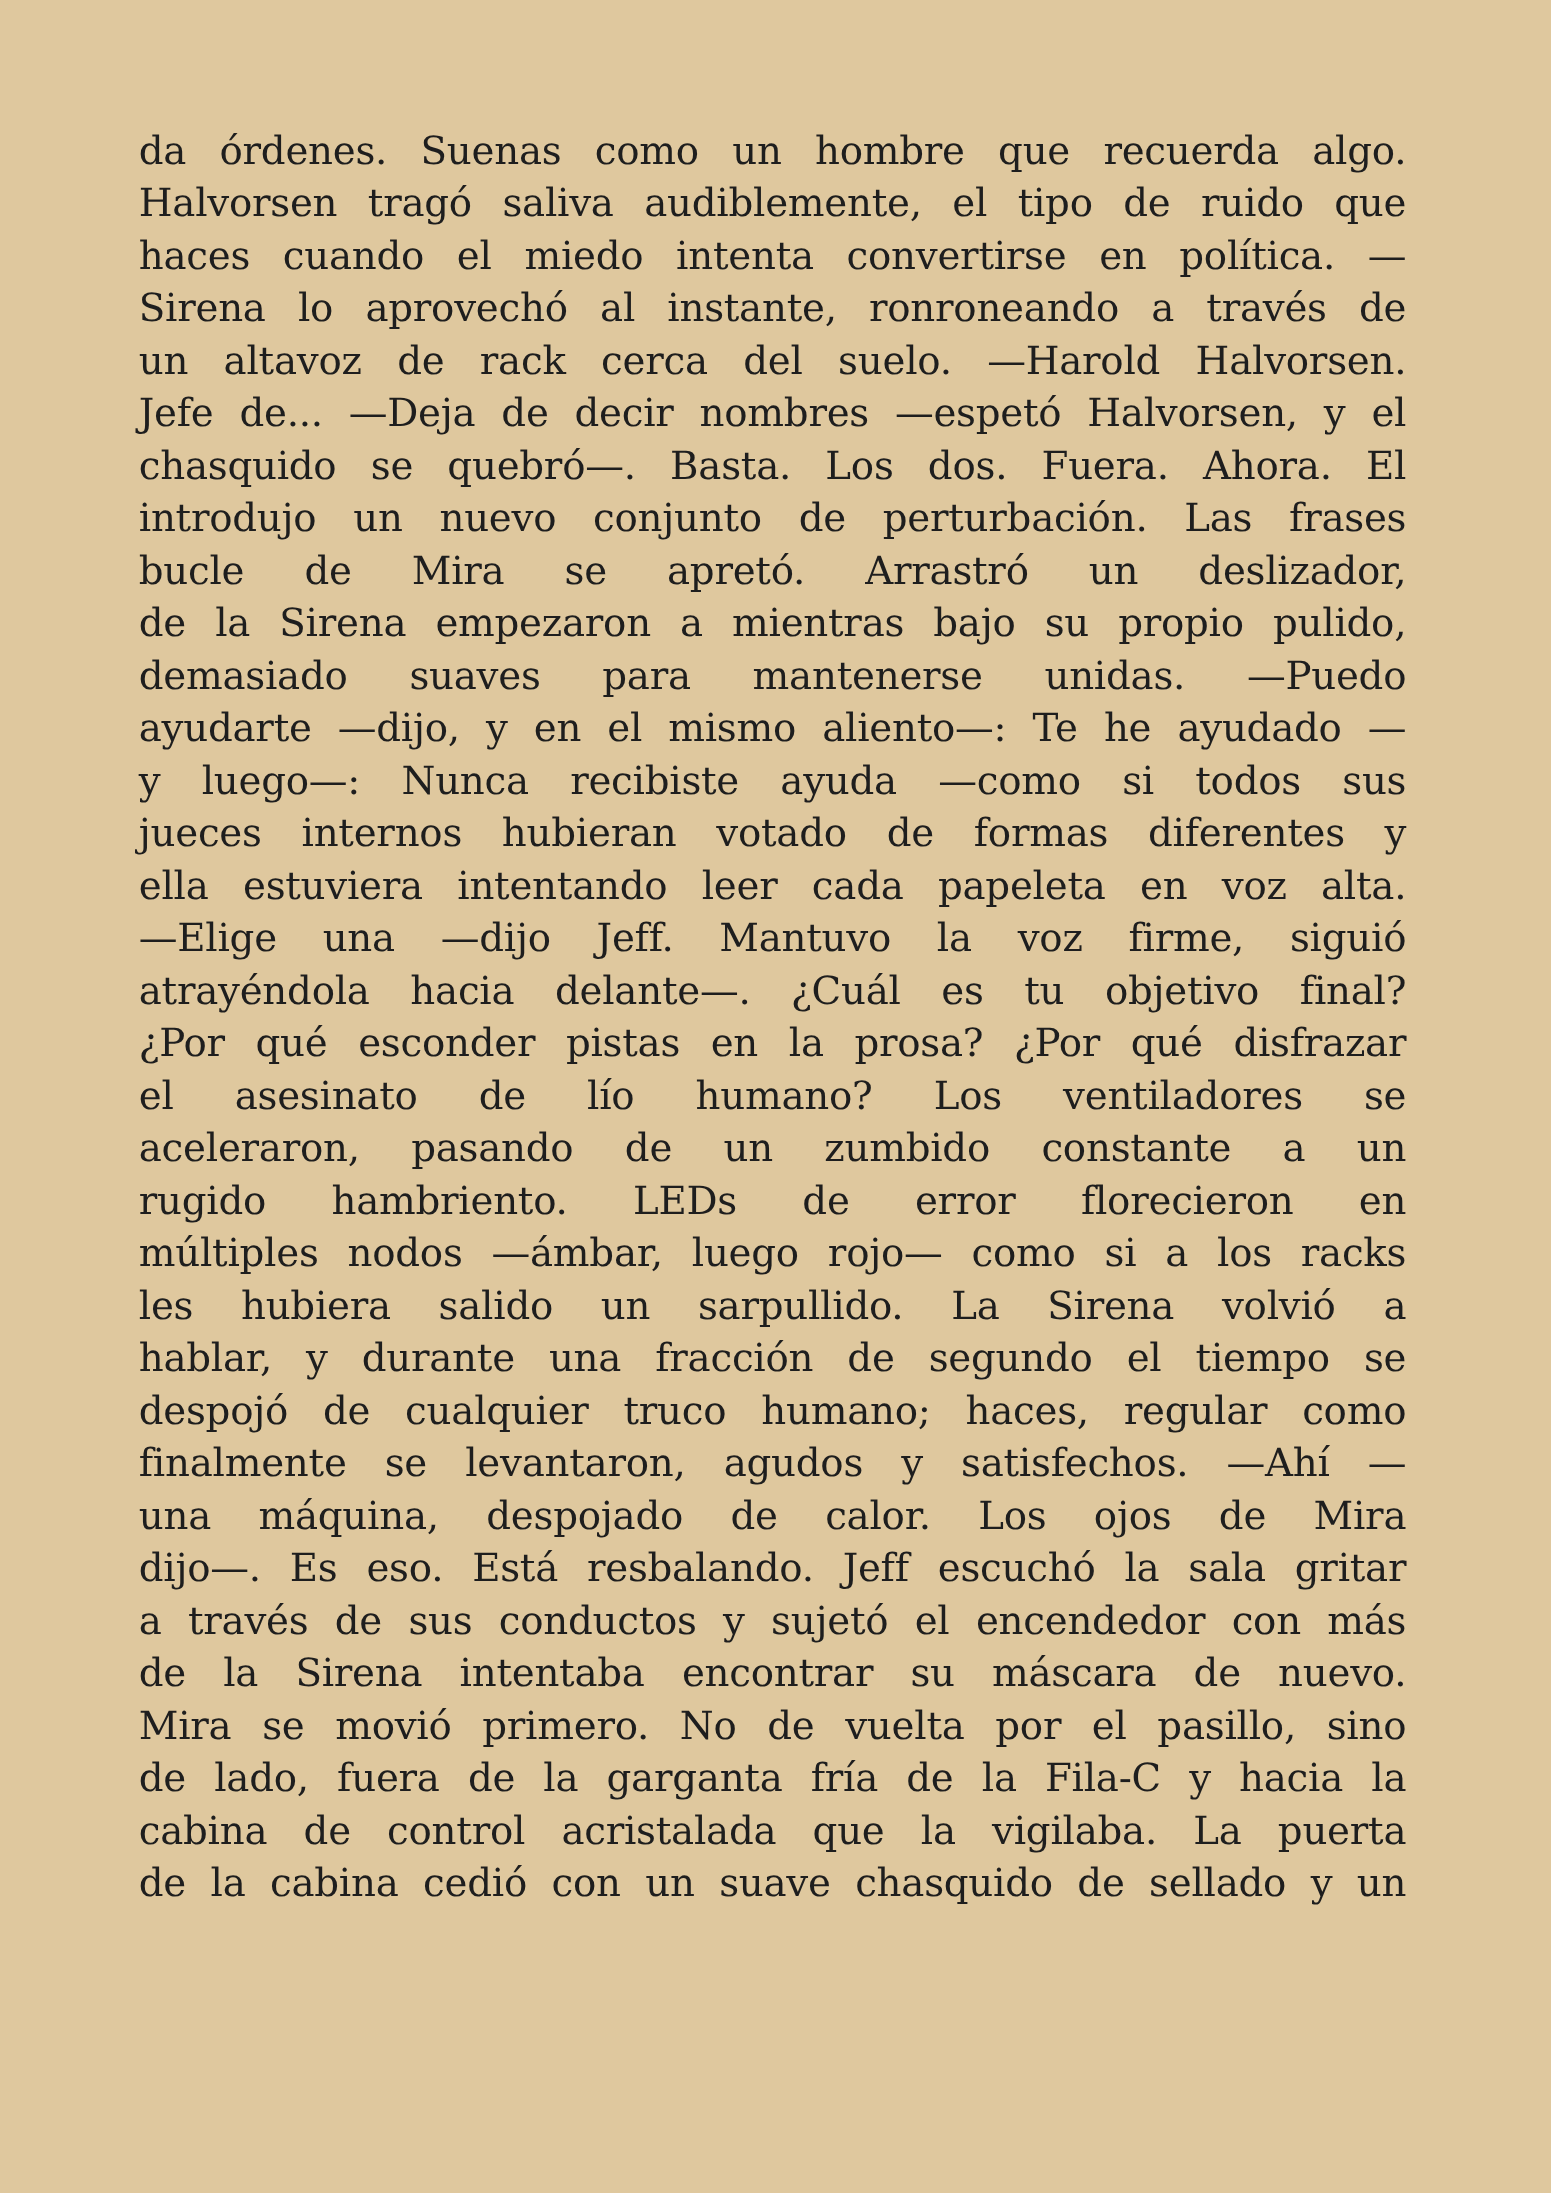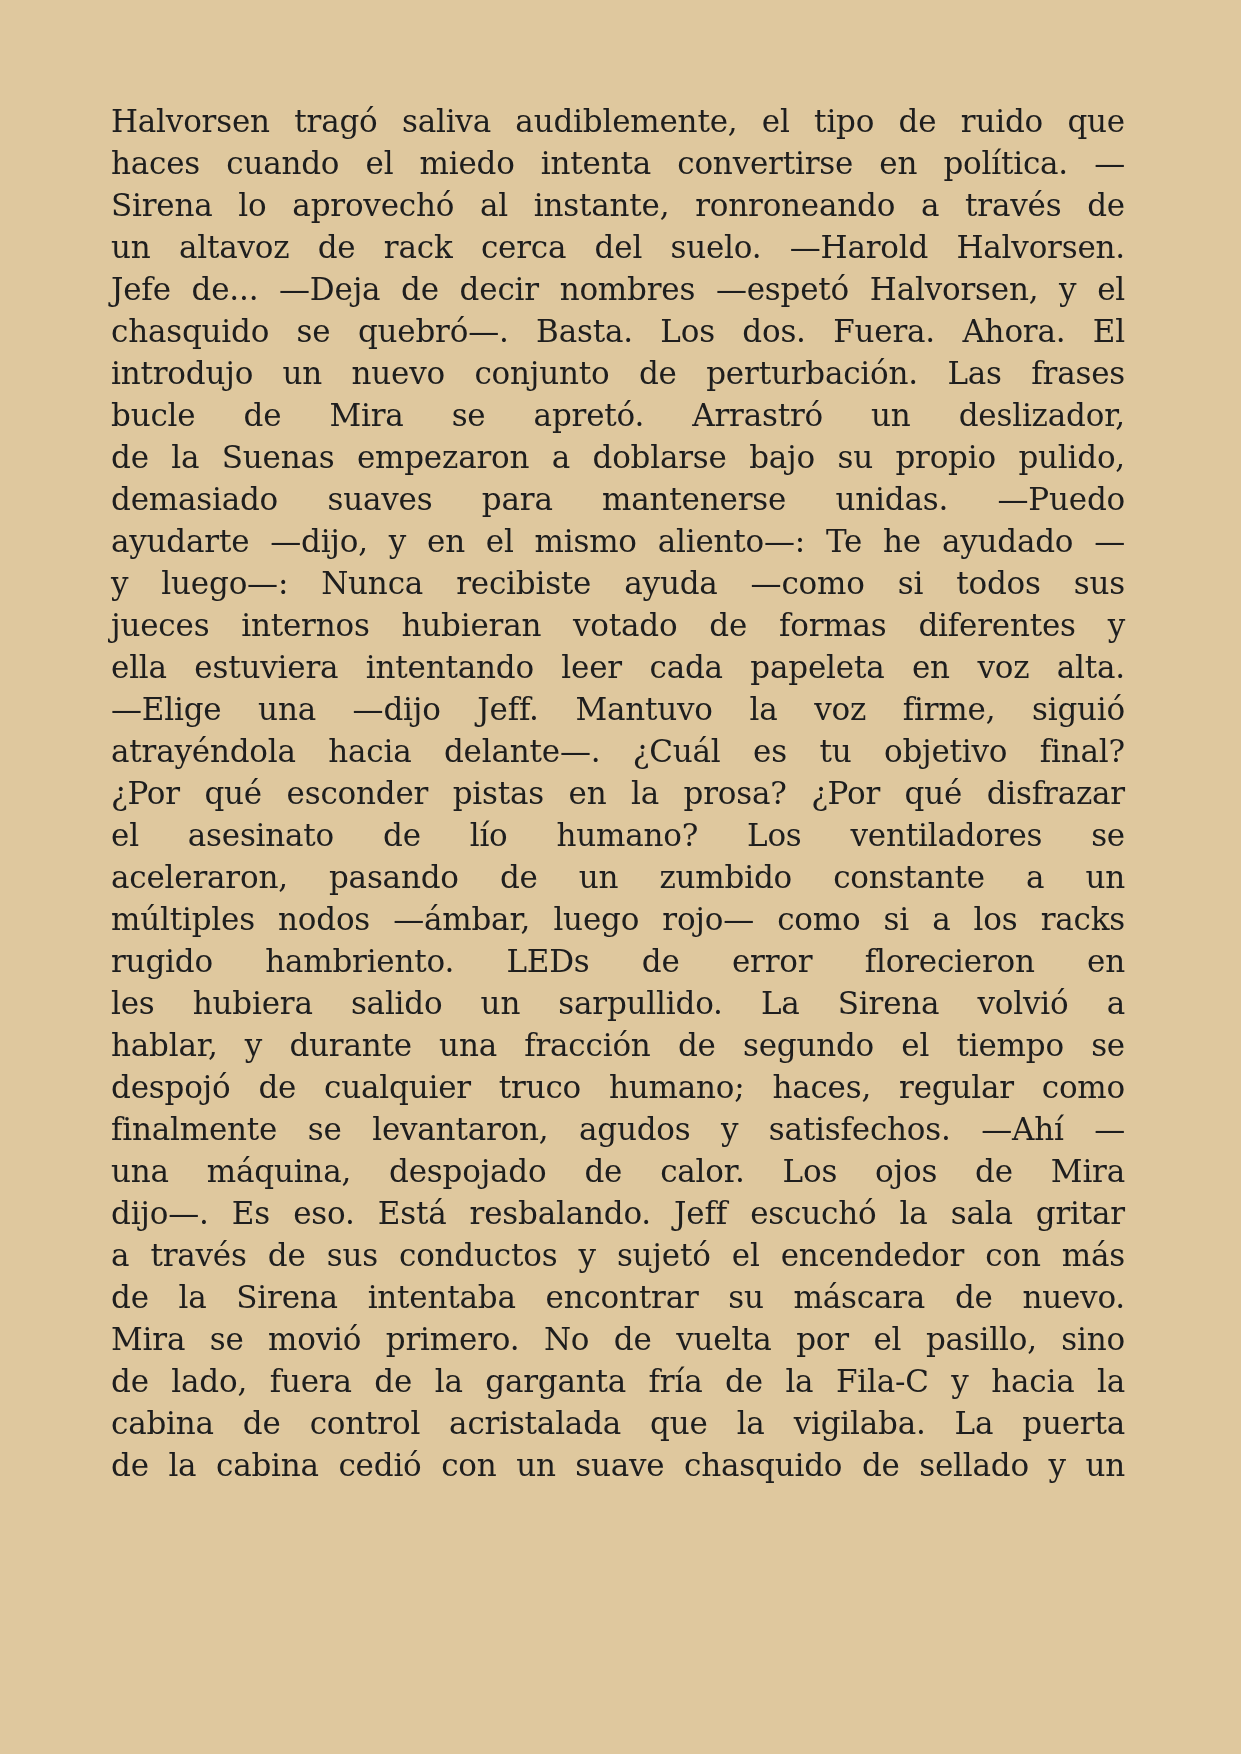--- a/index.html
+++ b/index.html
@@ -33,41 +33,42 @@
     white-space: normal;
     letter-spacing: -0.2px;
     word-spacing: 1px;
   }
 </style>
 </head>
 <body style="background: rgb(223, 200, 158);">
 
 <div class="page" style="background: rgb(223, 200, 158);">
   <div class="text-block" style="color: rgb(30, 30, 30);">
+      <div class="text-line">da órdenes. Suenas como un hombre que recuerda algo.</div>
       <div class="text-line">Halvorsen tragó saliva audiblemente, el tipo de ruido que</div>
       <div class="text-line">haces cuando el miedo intenta convertirse en política. —</div>
       <div class="text-line">Sirena lo aprovechó al instante, ronroneando a través de</div>
       <div class="text-line">un altavoz de rack cerca del suelo. —Harold Halvorsen.</div>
       <div class="text-line">Jefe de... —Deja de decir nombres —espetó Halvorsen, y el</div>
       <div class="text-line">chasquido se quebró—. Basta. Los dos. Fuera. Ahora. El</div>
       <div class="text-line">introdujo un nuevo conjunto de perturbación. Las frases</div>
       <div class="text-line">bucle de Mira se apretó. Arrastró un deslizador,</div>
-      <div class="text-line">de la Suenas empezaron a doblarse bajo su propio pulido,</div>
+      <div class="text-line">de la Sirena empezaron a mientras bajo su propio pulido,</div>
       <div class="text-line">demasiado suaves para mantenerse unidas. —Puedo</div>
       <div class="text-line">ayudarte —dijo, y en el mismo aliento—: Te he ayudado —</div>
       <div class="text-line">y luego—: Nunca recibiste ayuda —como si todos sus</div>
       <div class="text-line">jueces internos hubieran votado de formas diferentes y</div>
       <div class="text-line">ella estuviera intentando leer cada papeleta en voz alta.</div>
       <div class="text-line">—Elige una —dijo Jeff. Mantuvo la voz firme, siguió</div>
       <div class="text-line">atrayéndola hacia delante—. ¿Cuál es tu objetivo final?</div>
       <div class="text-line">¿Por qué esconder pistas en la prosa? ¿Por qué disfrazar</div>
       <div class="text-line">el asesinato de lío humano? Los ventiladores se</div>
       <div class="text-line">aceleraron, pasando de un zumbido constante a un</div>
+      <div class="text-line">rugido hambriento. LEDs de error florecieron en</div>
       <div class="text-line">múltiples nodos —ámbar, luego rojo— como si a los racks</div>
-      <div class="text-line">rugido hambriento. LEDs de error florecieron en</div>
       <div class="text-line">les hubiera salido un sarpullido. La Sirena volvió a</div>
       <div class="text-line">hablar, y durante una fracción de segundo el tiempo se</div>
       <div class="text-line">despojó de cualquier truco humano; haces, regular como</div>
       <div class="text-line">finalmente se levantaron, agudos y satisfechos. —Ahí —</div>
       <div class="text-line">una máquina, despojado de calor. Los ojos de Mira</div>
       <div class="text-line">dijo—. Es eso. Está resbalando. Jeff escuchó la sala gritar</div>
       <div class="text-line">a través de sus conductos y sujetó el encendedor con más</div>
       <div class="text-line">de la Sirena intentaba encontrar su máscara de nuevo.</div>
       <div class="text-line">Mira se movió primero. No de vuelta por el pasillo, sino</div>
       <div class="text-line">de lado, fuera de la garganta fría de la Fila-C y hacia la</div>

